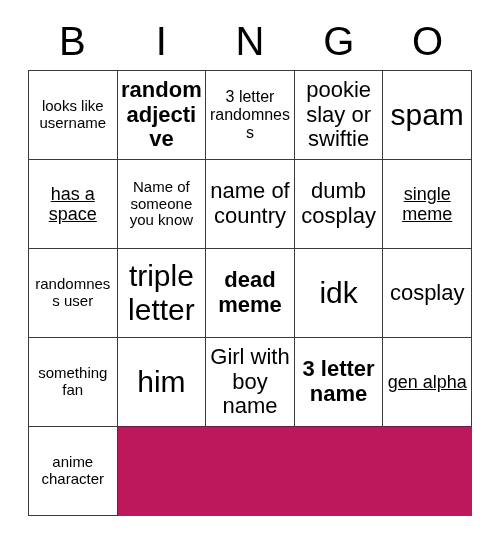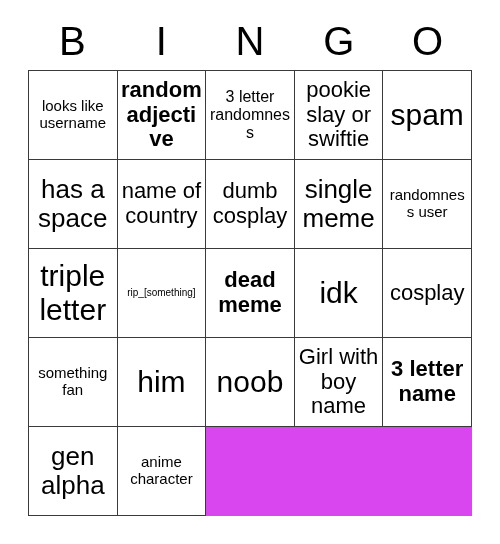--- a/index.html
+++ b/index.html
@@ -39,21 +39,21 @@
     color: #000000;
   }
 
   
   #bingo-grid {
     display: grid;
     grid-template-columns: repeat(5, 1fr);
     grid-template-rows: repeat(5, 89px);
     border-top: 1px solid #3a3a3a;
     border-left: 1px solid #3a3a3a;
-    background: #d946ef;
+    background: #be185d;
   }
   .bingo-cell {
     border-right: 1px solid #3a3a3a;
     border-bottom: 1px solid #3a3a3a;
     display: flex;
     align-items: center;
     justify-content: center;
     text-align: center;
     padding: 2px 3px;
     box-sizing: border-box;
@@ -64,21 +64,21 @@
     display: block;
     width: 100%;
     line-height: 1.12;
     color: #000000;
     font-weight: 400;
     word-wrap: break-word;
   }
 
   
   .fs-xxl .cell-text { font-size: 30px; }
-  .fs-xl  .cell-text { font-size: 26px; }
+  .fs-xl  .cell-text { font-size: 18px; text-decoration: underline; }
   .fs-lg  .cell-text { font-size: 22px; font-weight: bold; }
   .fs-md  .cell-text { font-size: 22px; }
   .fs-sm  .cell-text { font-size: 15px; }
   .fs-xs  .cell-text { font-size: 16px; }
   .fs-xxs .cell-text { font-size: 10px; }
 </style>
 </head>
 <body>
 
 <div id="bingo-card">
@@ -103,55 +103,52 @@
       </div>
       <div class="bingo-cell fs-md">
         <span class="cell-text">pookie slay or swiftie</span>
       </div>
       <div class="bingo-cell fs-xxl">
         <span class="cell-text">spam</span>
       </div>
       <div class="bingo-cell fs-xl">
         <span class="cell-text">has a space</span>
       </div>
+      <div class="bingo-cell fs-sm">
+        <span class="cell-text">Name of someone you know</span>
+      </div>
       <div class="bingo-cell fs-md">
         <span class="cell-text">name of country</span>
       </div>
       <div class="bingo-cell fs-md">
         <span class="cell-text">dumb cosplay</span>
       </div>
       <div class="bingo-cell fs-xl">
         <span class="cell-text">single meme</span>
       </div>
       <div class="bingo-cell fs-sm">
         <span class="cell-text">randomness user</span>
       </div>
       <div class="bingo-cell fs-xxl">
         <span class="cell-text">triple letter</span>
       </div>
-      <div class="bingo-cell fs-xxs">
-        <span class="cell-text">rip_[something]</span>
-      </div>
       <div class="bingo-cell fs-lg">
         <span class="cell-text">dead meme</span>
       </div>
       <div class="bingo-cell fs-xxl">
         <span class="cell-text">idk</span>
       </div>
       <div class="bingo-cell fs-md">
         <span class="cell-text">cosplay</span>
       </div>
       <div class="bingo-cell fs-sm">
         <span class="cell-text">something fan</span>
       </div>
       <div class="bingo-cell fs-xxl">
         <span class="cell-text">him</span>
-      </div>
-      <div class="bingo-cell fs-xxl">
-        <span class="cell-text">noob</span>
       </div>
       <div class="bingo-cell fs-md">
         <span class="cell-text">Girl with boy name</span>
       </div>
       <div class="bingo-cell fs-lg">
         <span class="cell-text">3 letter name</span>
       </div>
       <div class="bingo-cell fs-xl">
         <span class="cell-text">gen alpha</span>
       </div>

